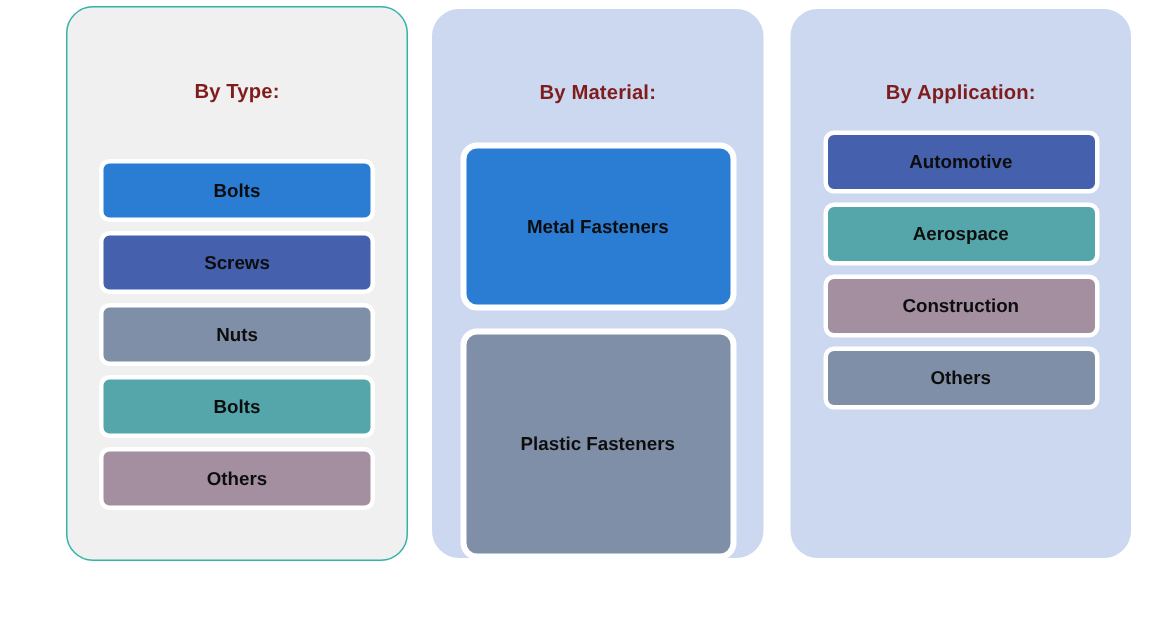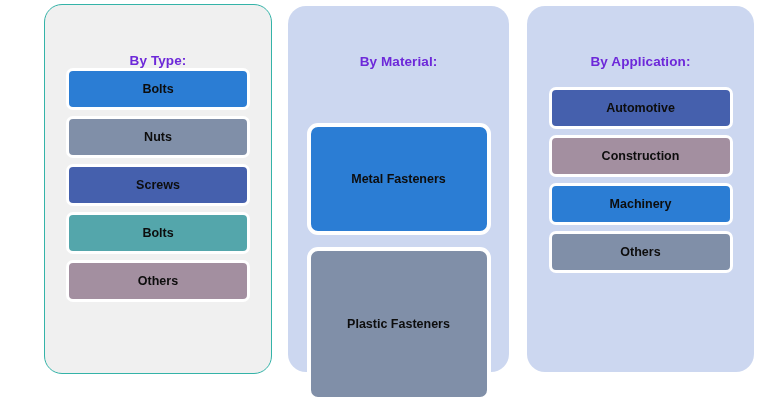--- a/index.html
+++ b/index.html
@@ -50,36 +50,36 @@
     top: 6px;
     width: 227px;
     height: 366px;
     background: #ccd7f0;
     border: none;
   }
 
   .card-title {
     font-size: 13.5px;
     font-weight: bold;
-    color: #6d28d9;
+    color: #7f1d1d;
     letter-spacing: 0.1px;
     text-align: center;
     width: 100%;
   }
   .card-type .card-title { margin-top: 48px; }
   .card-material .card-title { margin-top: 48px; }
   .card-application .card-title { margin-top: 48px; }
 
   .chip-stack {
     width: 100%;
     display: flex;
     flex-direction: column;
     align-items: center;
   }
-  .card-type .chip-stack { gap: 6px; border-radius: 29px; }
+  .card-type .chip-stack { margin-top: 38px; gap: 6px; border-radius: 29px; }
   .card-application .chip-stack { margin-top: 18px; gap: 6px; }
   .card-material .chip-stack { margin-top: 26px; gap: 12px; border-radius: 28px; }
 
   .chip {
     box-sizing: border-box;
     display: flex;
     align-items: center;
     justify-content: center;
     text-align: center;
     font-size: 12.5px;
@@ -106,38 +106,38 @@
 </style>
 </head>
 <body style="background: rgb(255, 255, 255);">
 
 <div class="board">
 
   <div class="card card-type" style="background-color: rgb(240, 240, 240); border: 1.6px solid rgb(52, 179, 168);">
     <div class="card-title">By Type:</div>
     <div class="chip-stack">
       <div class="chip" style="background-color: rgb(43, 125, 212);">Bolts</div>
+      <div class="chip" style="background-color: rgb(69, 96, 173);">Screws</div>
       <div class="chip" style="background-color: rgb(128, 143, 168);">Nuts</div>
-      <div class="chip" style="background-color: rgb(69, 96, 173);">Screws</div>
       <div class="chip" style="background-color: rgb(84, 166, 171);">Bolts</div>
       <div class="chip" style="background-color: rgb(163, 143, 160);">Others</div>
     </div>
   </div>
 
-  <div class="card card-material" style="background-color: rgb(204, 215, 240); gap: 28px;">
+  <div class="card card-material" style="background-color: rgb(204, 215, 240);">
     <div class="card-title">By Material:</div>
     <div class="chip-stack">
       <div class="chip tall-a" style="background-color: rgb(43, 125, 212);">Metal Fasteners</div>
       <div class="chip tall-b" style="background-color: rgb(128, 143, 168);">Plastic Fasteners</div>
     </div>
   </div>
 
   <div class="card card-application" style="background-color: rgb(204, 215, 240);">
     <div class="card-title">By Application:</div>
     <div class="chip-stack">
       <div class="chip" style="background-color: rgb(69, 96, 173);">Automotive</div>
+      <div class="chip" style="background-color: rgb(84, 166, 171);">Aerospace</div>
       <div class="chip" style="background-color: rgb(163, 143, 160);">Construction</div>
-      <div class="chip" style="background-color: rgb(43, 125, 212);">Machinery</div>
       <div class="chip" style="background-color: rgb(128, 143, 168);">Others</div>
     </div>
   </div>
 
 </div>
 
 </body></html>

